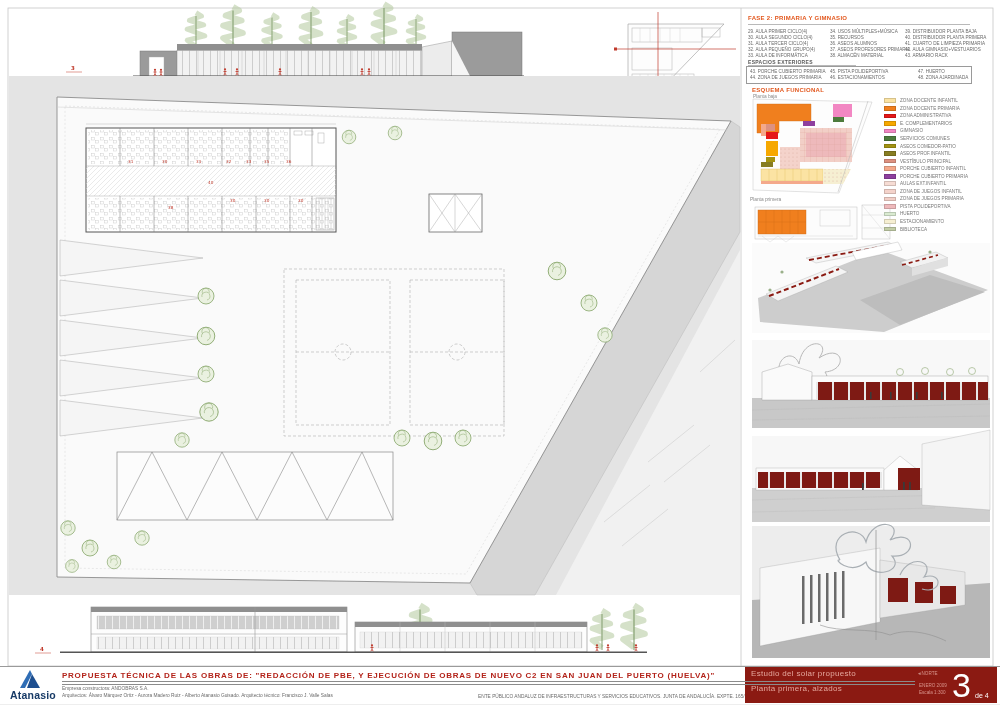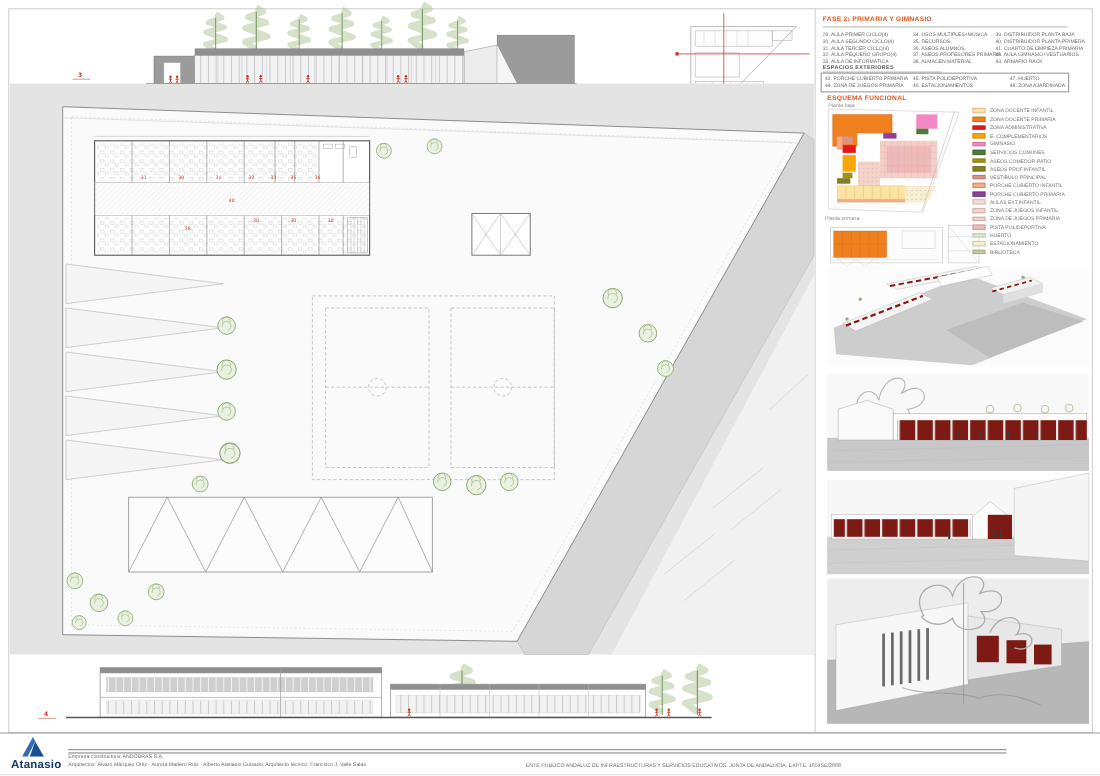--- a/index.html
+++ b/index.html
@@ -470,20 +470,32 @@
       </div>
   </div>
 
   <div class="abs" style="left:0;top:667px;width:1000px;height:37px;background:#fff">
     <svg class="abs" style="left:16px;top:3px" width="32" height="18" viewBox="0 0 32 18">
       <polygon points="4,18 14,0 16,4 9,18" fill="#2f6db5"></polygon>
       <polygon points="16,4 24,18 11,18" fill="#1d4e8f"></polygon>
     </svg>
     <div class="abs logo-word" style="left:10px;top:22px">Atanasio</div>
 
+    <div class="abs tb-title" style="left:62px;top:4px">PROPUESTA TÉCNICA DE LAS OBRAS DE: "REDACCIÓN DE PBE, Y EJECUCIÓN DE OBRAS DE NUEVO C2 EN SAN JUAN DEL PUERTO (HUELVA)"</div>
     <div class="abs dbl-line" style="left:62px;top:14px;width:853px;z-index:3"></div>
     <div class="abs tb-sub" style="left:62px;top:19px">Empresa constructora: ANDOBRAS S.A.</div>
     <div class="abs tb-sub" style="left:62px;top:25.5px">Arquitectos: Álvaro Márquez Ortiz - Aurora Madero Ruiz - Alberto Atanasio Guisado.    Arquitecto técnico: Francisco J. Valle Salas</div>
     <div class="abs tb-entity" style="left:478px;top:27px;width:260px;text-align:right">ENTE PÚBLICO ANDALUZ DE INFRAESTRUCTURAS Y SERVICIOS EDUCATIVOS.   JUNTA DE ANDALUCÍA.   EXPTE. 165/ISE/2008</div>
 
+    <div class="abs red-panel" style="left:745px;top:0;width:252px;height:36px">
+      <div class="abs rp-row" style="left:6px;top:2px">Estudio del solar propuesto</div>
+      <div class="abs rp-row" style="left:6px;top:17px">Planta primera, alzados</div>
+      <div class="abs rp-tiny" style="left:172px;top:4px">
+        <span style="color:#c98a82">◄</span><span>NORTE</span>
+      </div>
+      <div class="abs rp-tiny" style="left:174px;top:16px">ENERO 2009</div>
+      <div class="abs rp-tiny" style="left:174px;top:23px">Escala 1:300</div>
+      <div class="abs rp-big" style="left:207px;top:1px">3</div>
+      <div class="abs rp-de" style="left:230px;top:25px">de 4</div>
+    </div>
   </div>
 
 </div>
 
 </body></html>

